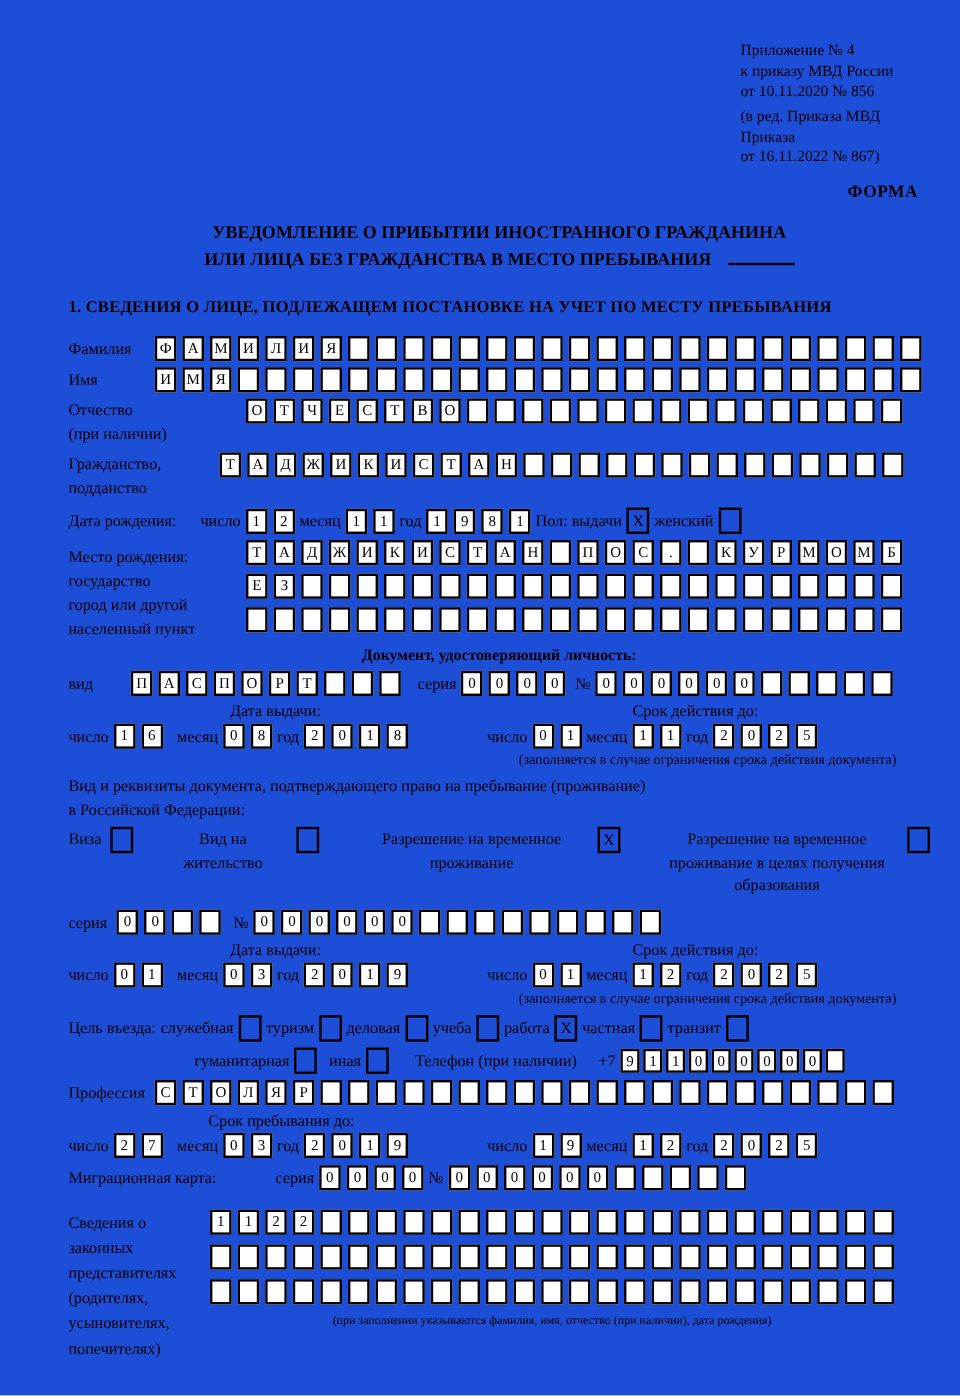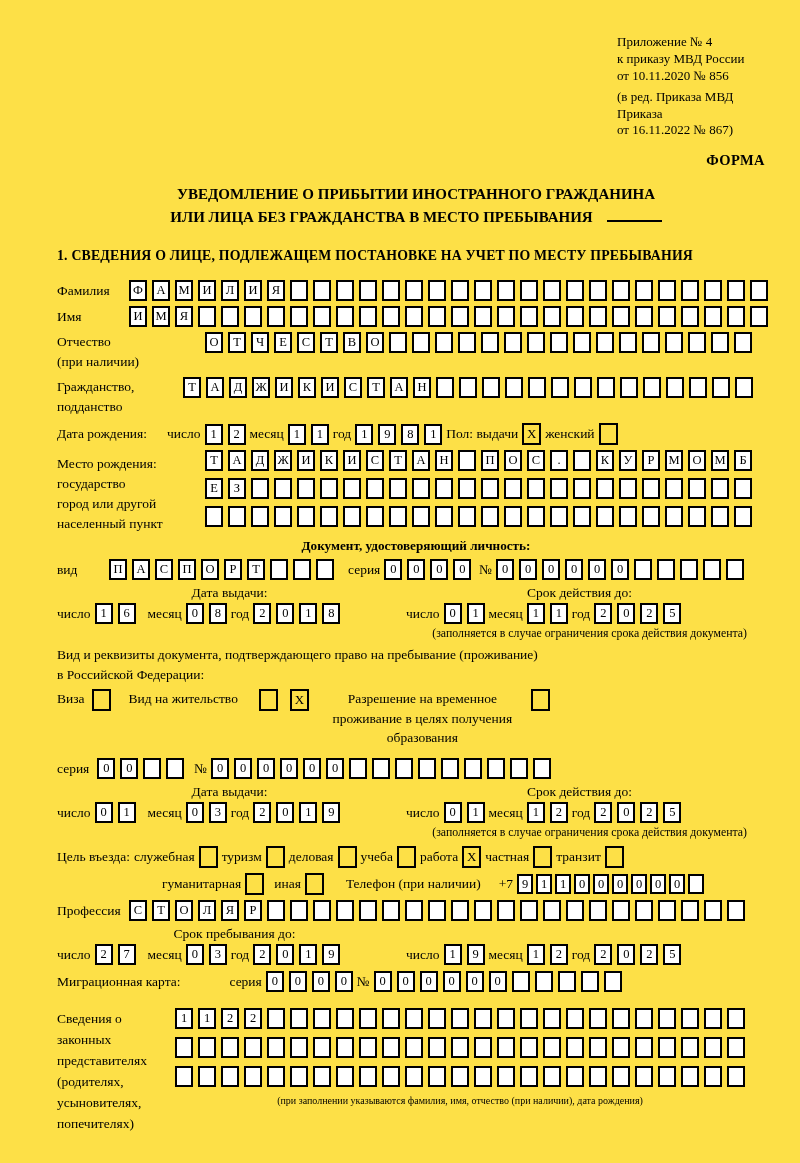--- a/index.html
+++ b/index.html
@@ -1,17 +1,17 @@
 <!DOCTYPE html>
 <html><head>
 <meta charset="utf-8">
 <style>
   *{box-sizing:border-box;margin:0;padding:0}
   html,body{background:#fff}
-  .page{width:800px;height:1163px;background:#fde047;color:#000;
+  .page{width:800px;height:1163px;background:#1d4ed8;color:#000;
         font-family:"Liberation Serif","DejaVu Serif",serif;font-size:13.5px;
         padding:34px 25px 10px 57px;overflow:hidden;position:relative}
   
   .annex{margin-left:560px;font-size:13px;line-height:1.3}
   .annex .ed{margin-top:4px}
   .forma{font-weight:bold;text-align:right;padding-right:10px;margin-top:13px;font-size:14.5px;letter-spacing:.4px}
   .title{text-align:center;font-weight:bold;font-size:15px;margin-top:14px;line-height:1.5}
   .blank{display:inline-block;width:55px;border-bottom:2px solid #000;margin-left:14px;height:.9em}
   .sec{font-weight:bold;font-size:13.8px;margin-top:20px;margin-bottom:16px;letter-spacing:.2px}
   
@@ -35,21 +35,21 @@
   
   .dates{margin:3px 0 6px}
   .dhdr{display:flex}
   .dh-left{width:345px;text-align:center}
   .dh-right{width:355px;text-align:center}
   .drow{display:flex;align-items:center;margin-top:2px}
   .dg{display:flex;align-items:center}
   .dg.left{width:345px}
   .dnote{font-size:11.8px;text-align:right;margin-top:2px;padding-right:28px}
   .resline{margin-bottom:4px}
-  .optrow{display:flex;align-items:flex-start;margin:6px 0 10px;gap:12px}
+  .optrow{display:flex;align-items:flex-start;margin:6px 0 10px;gap:29px}
   .opt{display:flex;align-items:flex-start;gap:7px}
   .opt .txt{text-align:center;line-height:1.45}
   .optw1{width:196px}.optw2{width:203px}
   .indent105{margin-left:105px}
   .rep{display:flex;align-items:flex-start;margin-top:16px}
   .rep .lblcol{width:118px;line-height:21px}
   .rep .rows .cells{margin-bottom:8px;display:flex}
   .repnote{font-size:10px;text-align:center;margin-top:3px}
   .gap8{width:8px}.gap45{width:45px}
 </style>
@@ -417,20 +417,21 @@
   <div class="optrow">
     <div class="opt">
       <span class="txt">Виза</span>
       <span class="cb"></span>
     </div>
     <div class="opt" style="margin-left:6px">
       <span class="txt">Вид на жительство</span>
       <span class="cb" style="margin-left:14px"></span>
     </div>
     <div class="opt">
+      <span class="txt optw1">Разрешение на временное проживание</span>
       <span class="cb">X</span>
     </div>
     <div class="opt">
       <span class="txt optw2">Разрешение на временное проживание в целях получения образования</span>
       <span class="cb"></span>
     </div>
   </div>
 
   <div class="row">
     <span class="lbl">серия</span>

